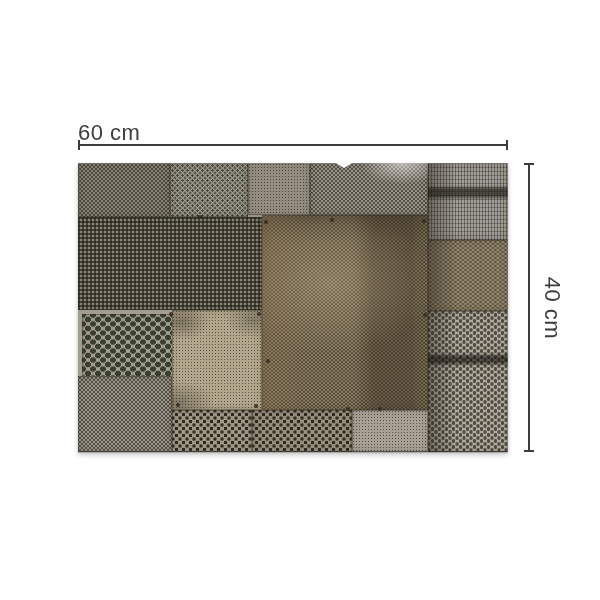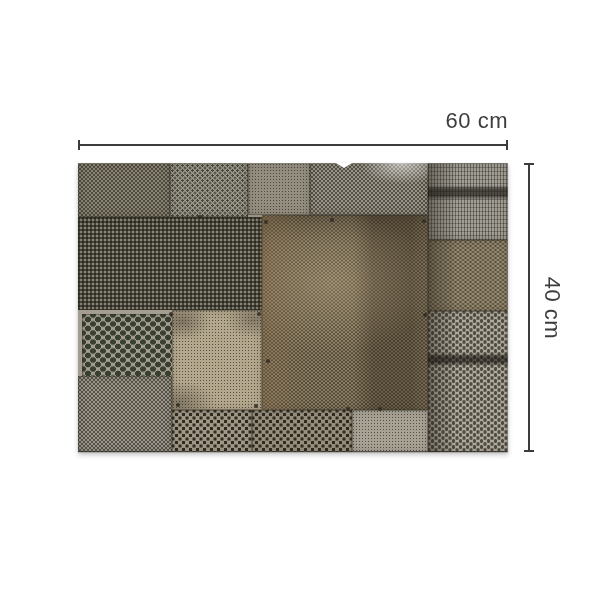--- a/index.html
+++ b/index.html
@@ -1,21 +1,21 @@
 <!DOCTYPE html>
 <html><head>
 <meta charset="utf-8">
 <style>
   html,body{margin:0;padding:0;background:#ffffff;}
   body{width:600px;height:600px;font-family:"Liberation Sans","DejaVu Sans",sans-serif;}
   .canvas{position:relative;width:600px;height:600px;background:#ffffff;overflow:hidden;}
 
   
   .dim-label{position:absolute;color:#3d3d3d;font-size:22px;font-weight:300;letter-spacing:.5px;}
-  .h-label{left:78px;top:108px;width:430px;text-align:right;}
+  .h-label{left:78px;top:120px;width:430px;text-align:left;}
   .h-line{position:absolute;left:78px;top:144px;width:430px;height:2px;background:#3c3c3c;}
   .h-line::before,.h-line::after{content:"";position:absolute;top:-4px;width:2px;height:10px;background:#3c3c3c;}
   .h-line::before{left:0;}
   .h-line::after{right:0;}
   .v-line{position:absolute;left:528px;top:163px;width:2px;height:289px;background:#3c3c3c;}
   .v-line::before,.v-line::after{content:"";position:absolute;left:-4px;width:10px;height:2px;background:#3c3c3c;}
   .v-line::before{top:0;}
   .v-line::after{bottom:0;}
   .v-label-wrap{position:absolute;left:534px;top:163px;width:36px;height:289px;display:flex;align-items:center;justify-content:center;}
   .v-label-wrap .dim-label{position:static;transform:rotate(90deg);white-space:nowrap;}

